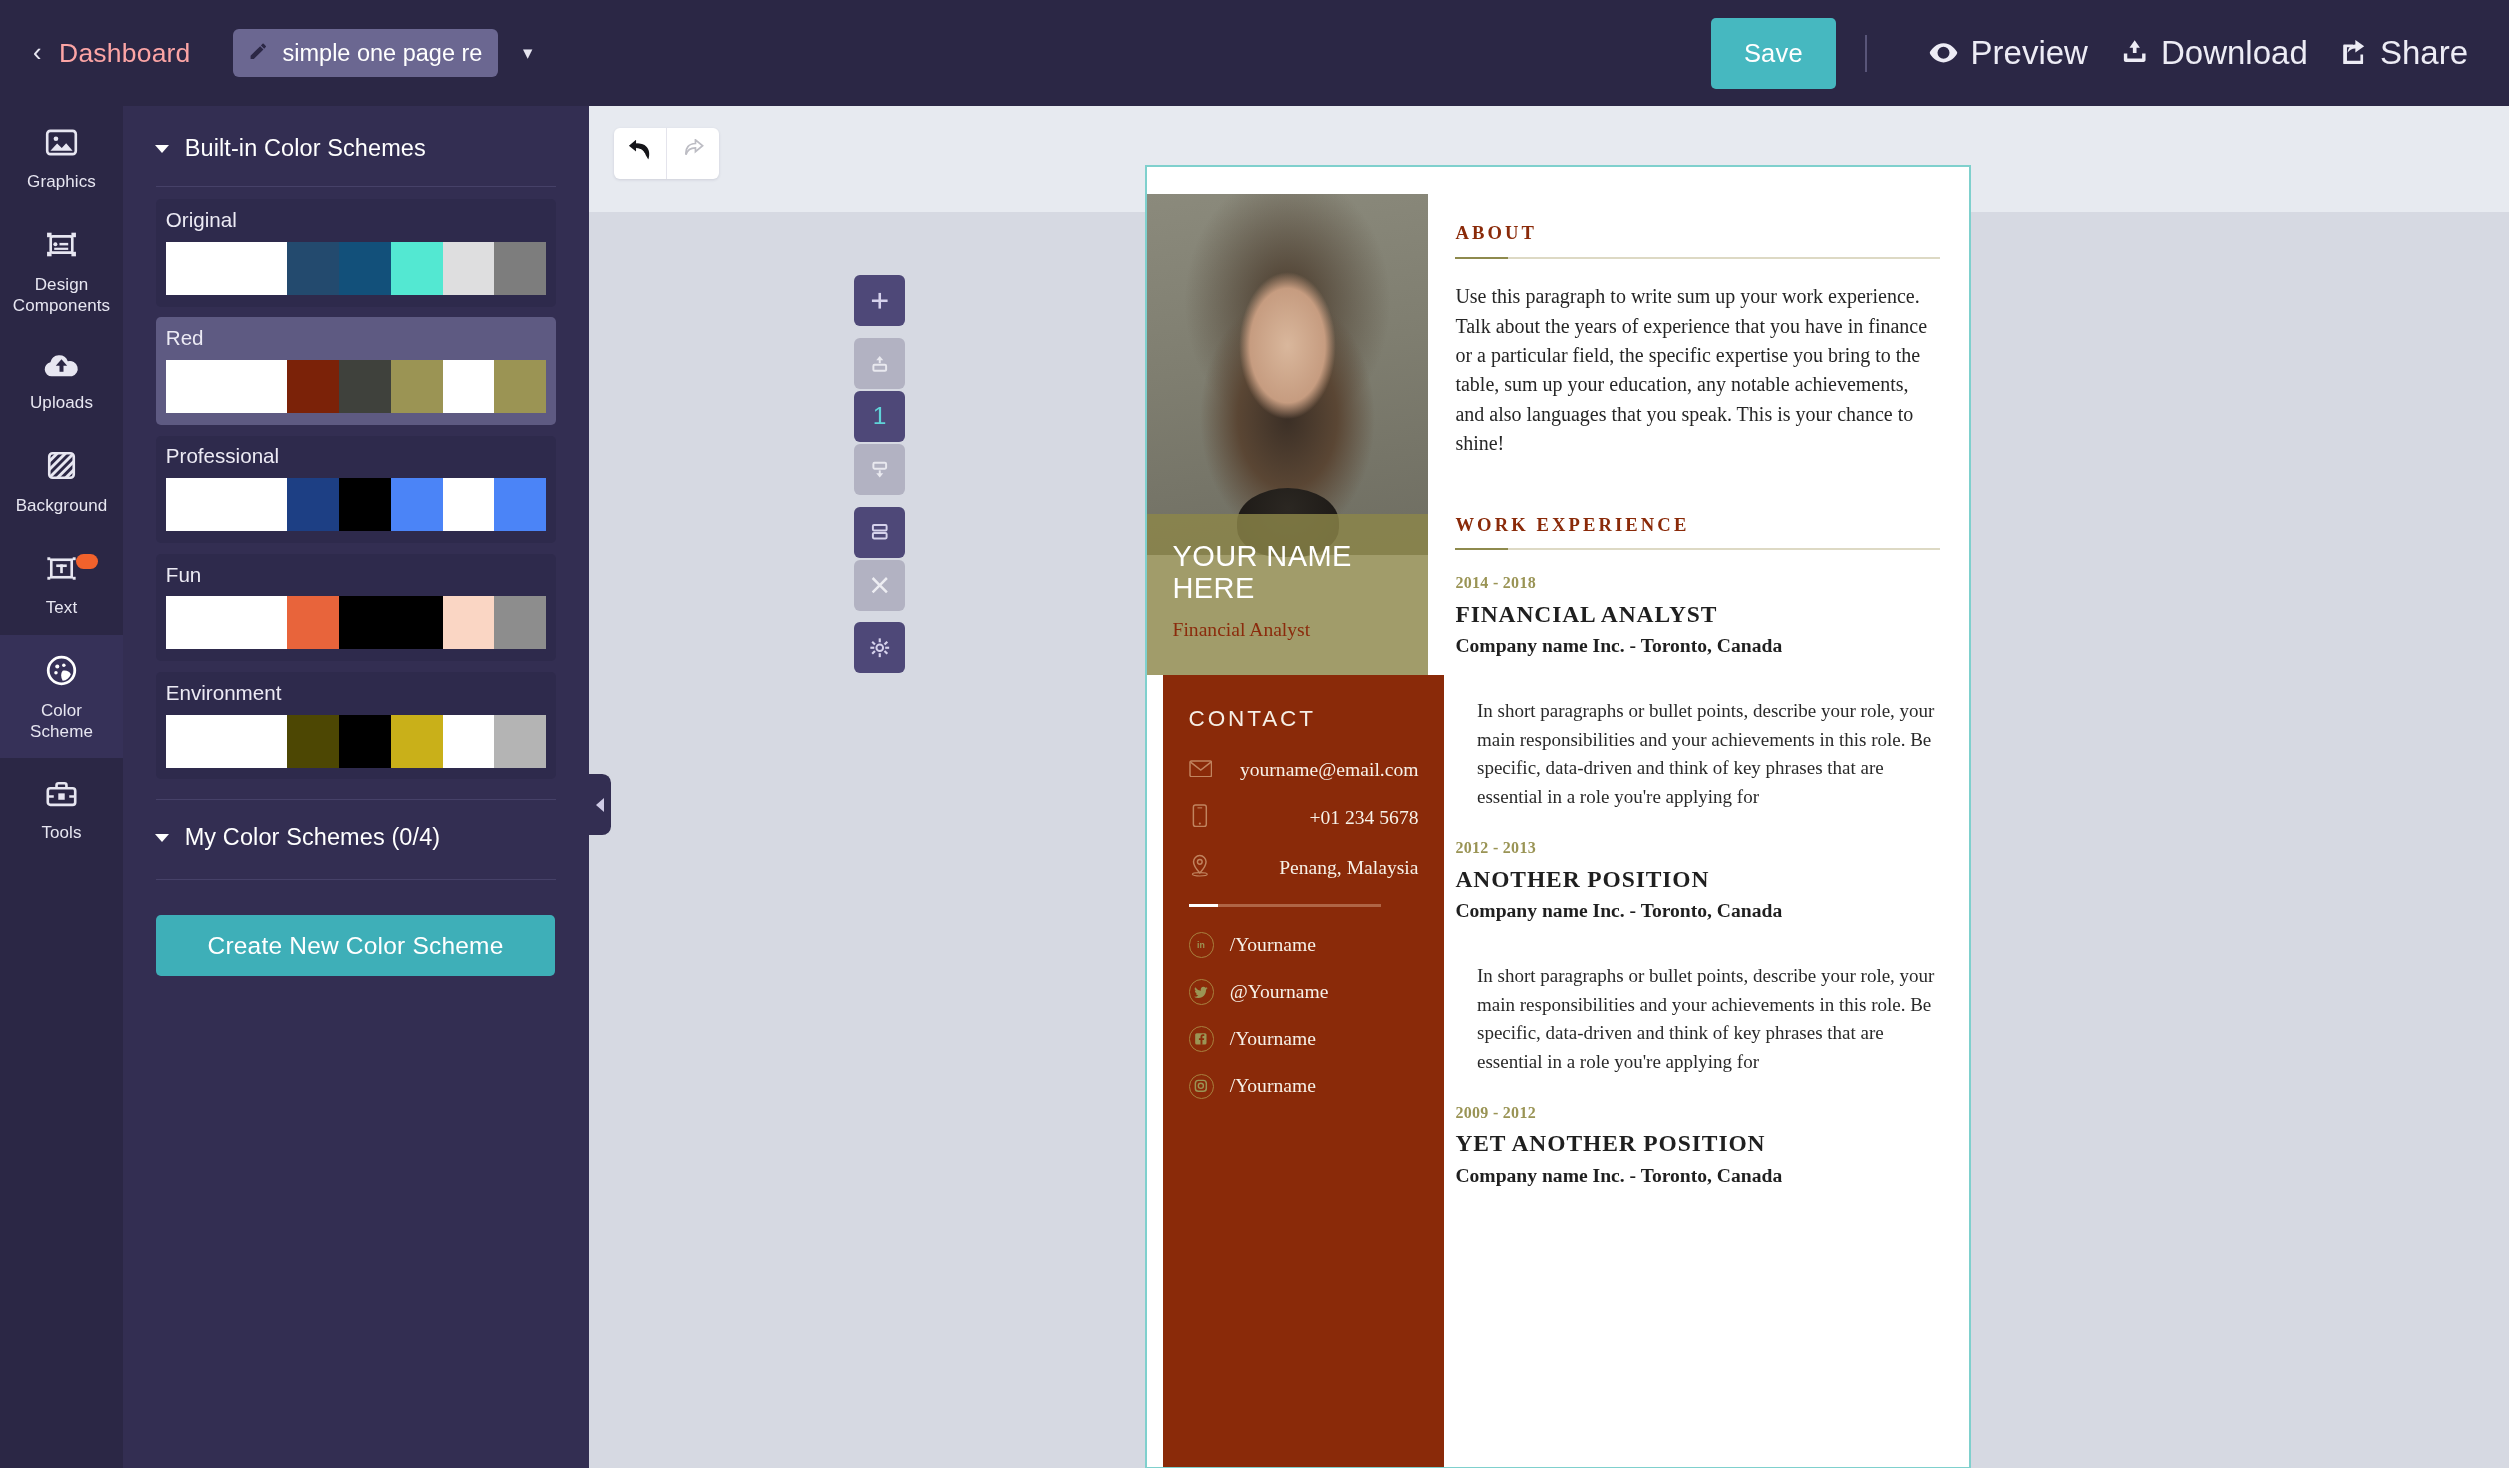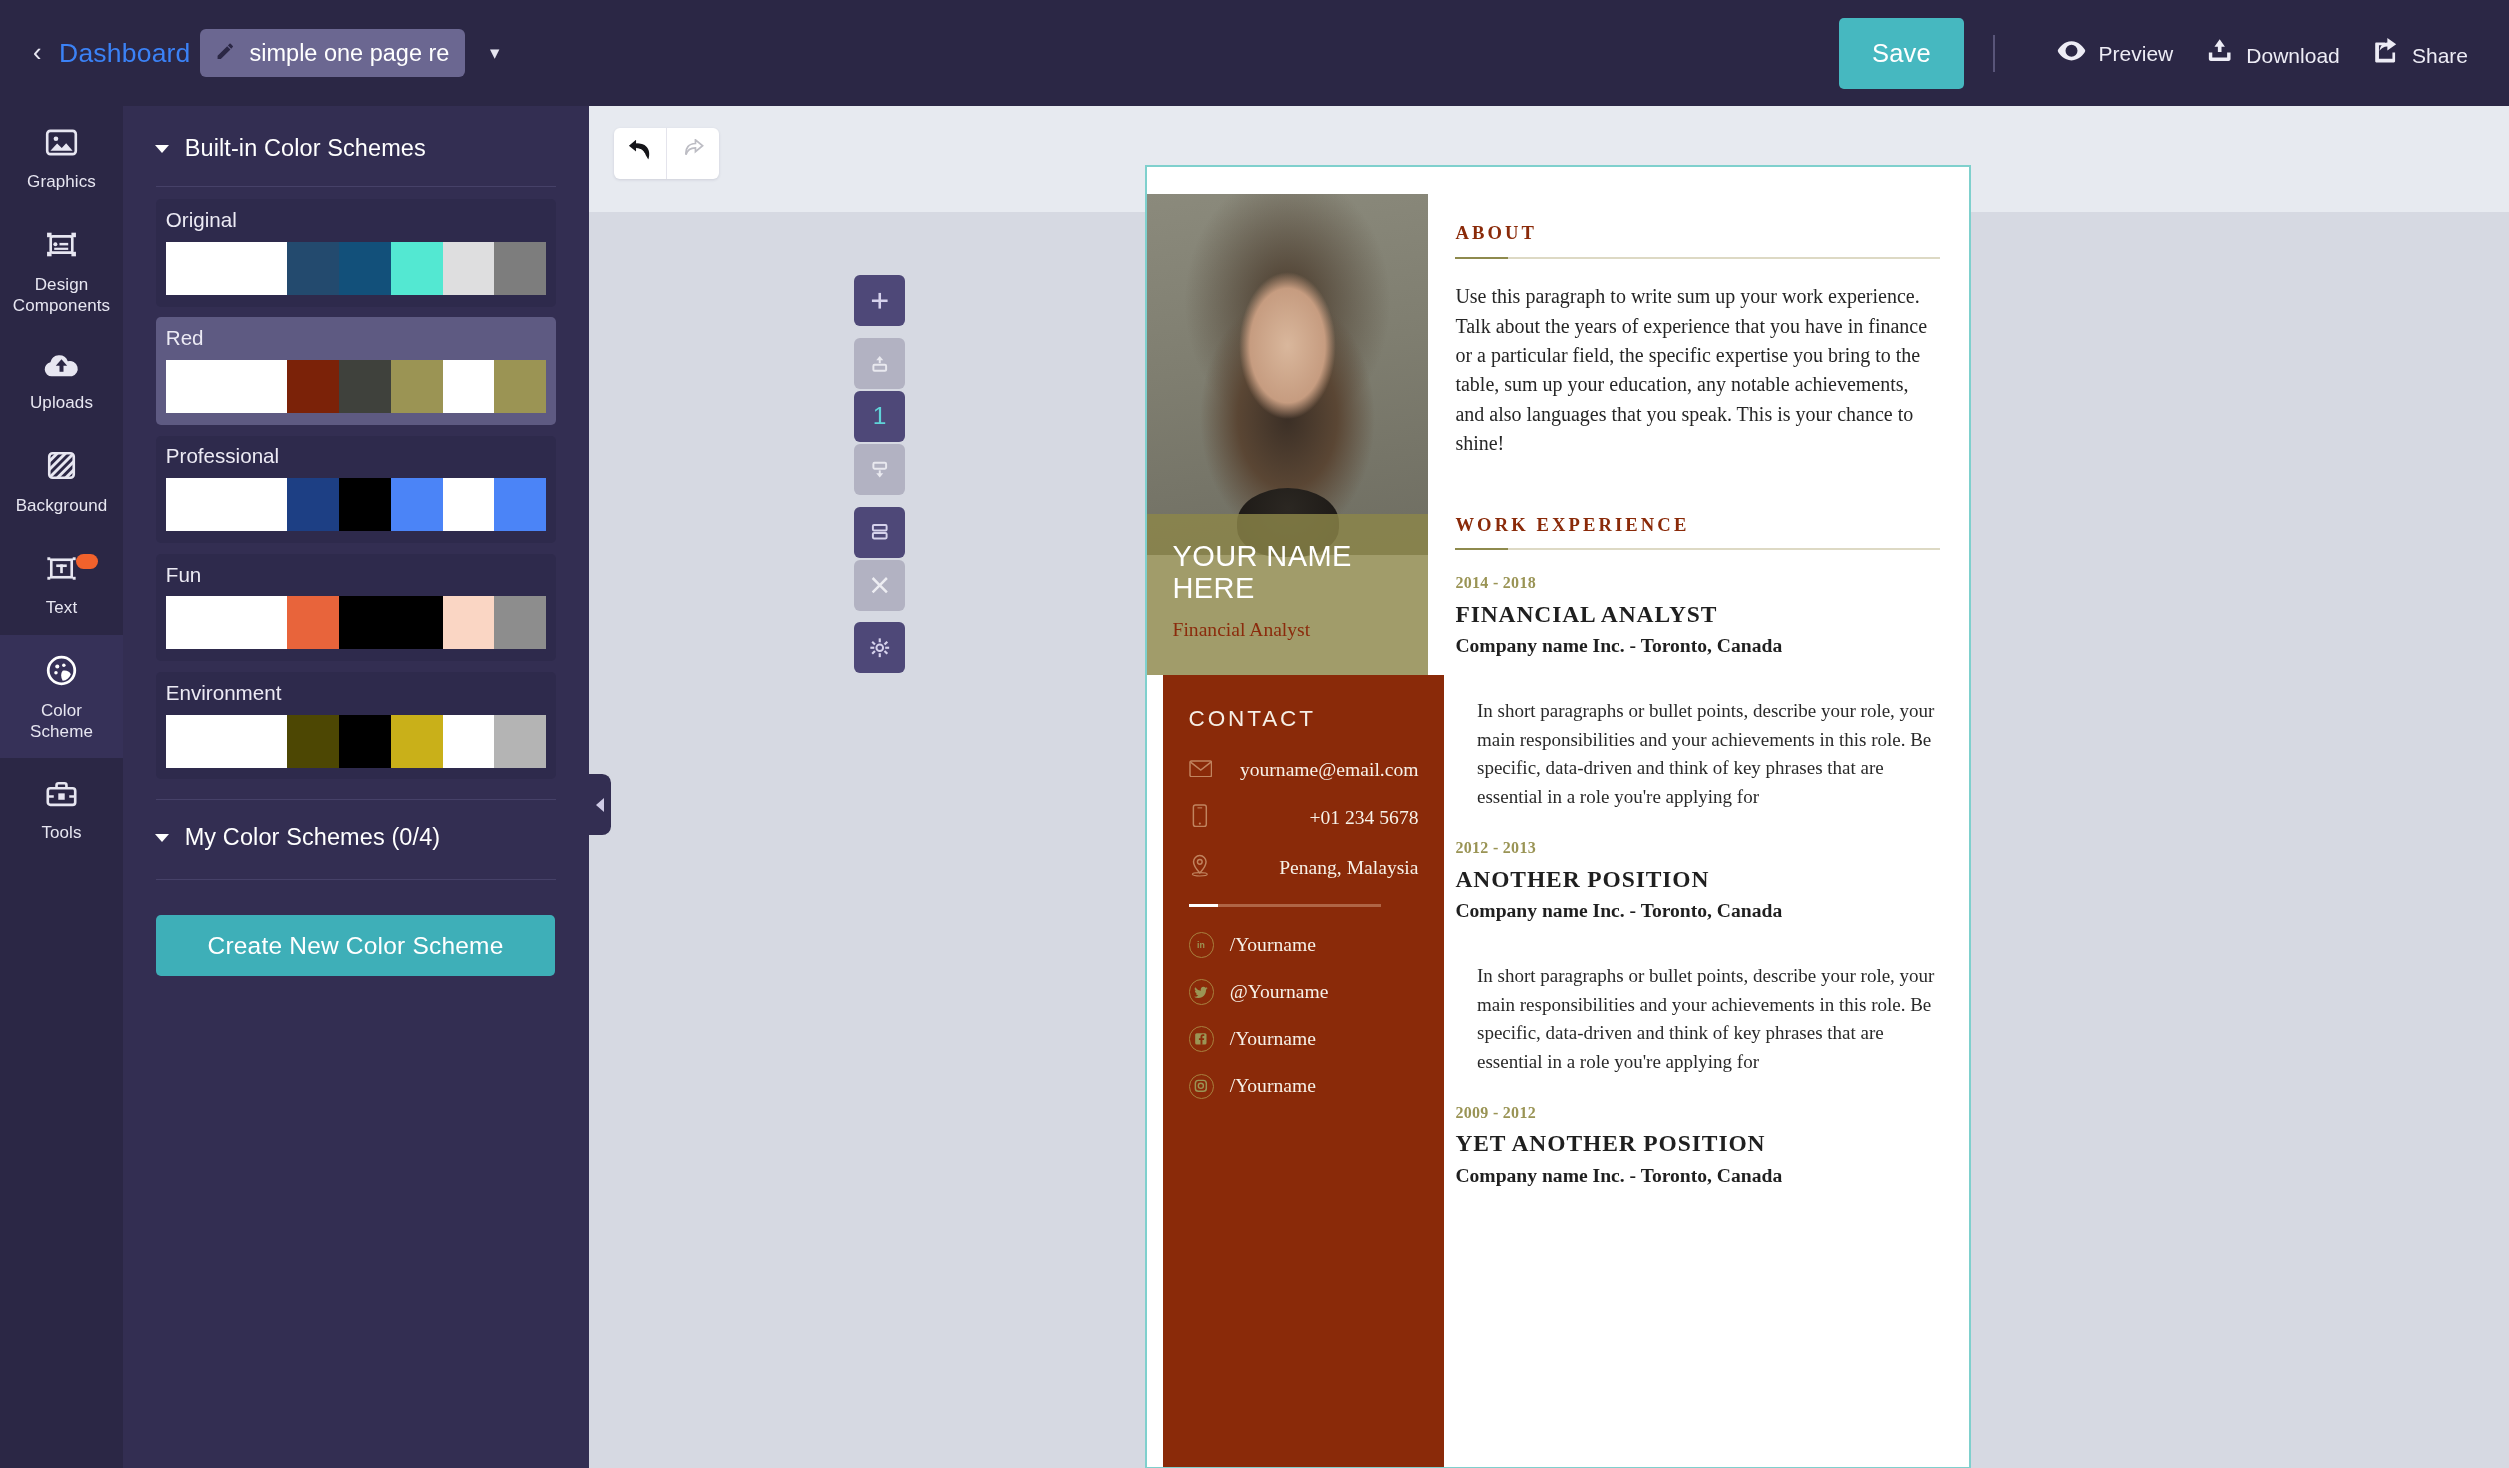--- a/index.html
+++ b/index.html
@@ -17,22 +17,22 @@
     background: #2b2745;
     display: flex; align-items: center;
     z-index: 40;
   }
   .topbar-left { display: flex; align-items: center; padding-left: 33px; }
   .back-chevron {
     color: #e9e8f2; font-size: 25.5px; line-height: 1;
     margin-right: 17.6px; cursor: pointer;
   }
   .dashboard-link {
-    color: #3b82f6; font-size: 26.5px; letter-spacing: 0.2px;
-    cursor: pointer; margin-right: 9px;
+    color: #fca5a5; font-size: 26.5px; letter-spacing: 0.2px;
+    cursor: pointer; margin-right: 42px;
   }
   .title-pill {
     display: flex; align-items: center; gap: 13.7px;
     background: #6b6791; border-radius: 5.9px;
     padding: 10.8px 15.7px; width: 265px;
     overflow: hidden; cursor: text;
   }
   .title-pill .pencil { flex: none; }
   .title-text {
     color: #ffffff; font-size: 23.5px; white-space: nowrap;
@@ -46,21 +46,21 @@
     padding-right: 41px; gap: 0;
   }
   .save-btn {
     background: #46b8c0; color: #ffffff;
     font-size: 25.5px; padding: 21px 33px; border-radius: 4.9px;
     border: none; cursor: pointer; letter-spacing: 0.2px;
   }
   .vdiv { width: 2px; height: 37px; background: #595579; margin: 0 29px; }
   .tb-action {
     display: flex; align-items: flex-end; gap: 12.7px;
-    color: #edecf5; font-size: 21px; cursor: pointer;
+    color: #edecf5; font-size: 33px; cursor: pointer;
     margin-left: 33px;
   }
   .tb-action:first-of-type { margin-left: 0; }
 
   
   .rail {
     position: absolute; top: 106px; left: 0;
     width: 123px; height: 1362px;
     background: #2b2745; z-index: 30;
   }

